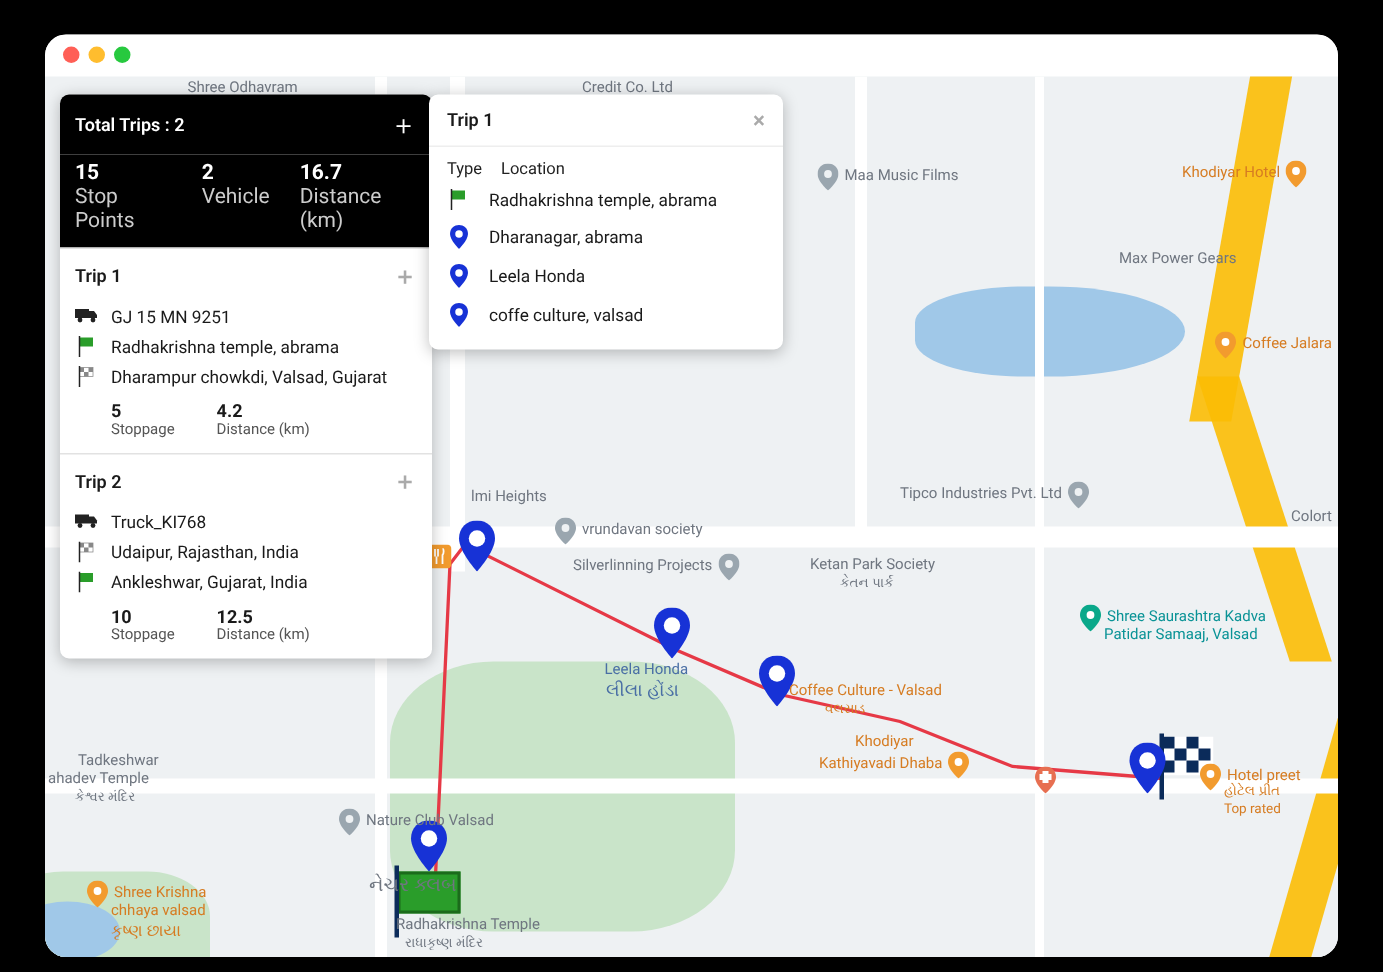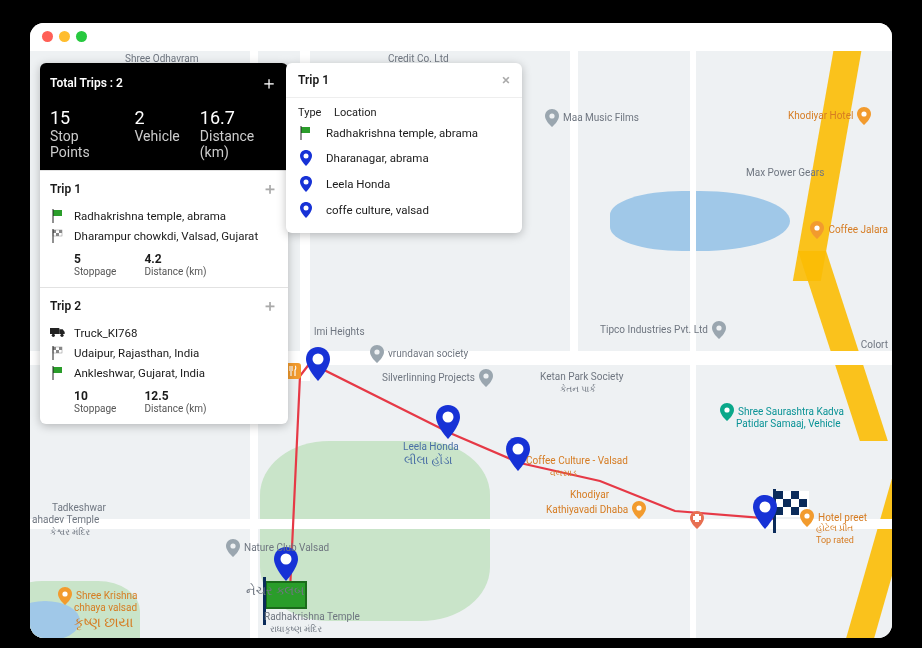--- a/index.html
+++ b/index.html
@@ -20,21 +20,21 @@
 .poi svg{flex-shrink:0}
 
 
 svg.route{position:absolute;top:0;left:0;width:100%;height:100%;pointer-events:none}
 
 
 .panel{position:absolute;background:#fff;border-radius:6px;box-shadow:0 2px 10px rgba(0,0,0,.25);font-size:12px;color:#1a1a1a}
 .panel-left{left:10px;top:12px;width:248px}
 .ptitle{background:#000;color:#fff;padding:8px 10px;display:flex;justify-content:space-between;align-items:center;font-weight:600;border-radius:6px 6px 0 0}
 .pstats{background:#000;color:#fff;display:flex;padding:4px 10px 10px;gap:20px}
-.pstats .b{font-weight:400;font-size:18px}
+.pstats .b{font-weight:700;font-size:14px}
 .pstats .l{font-size:14px;color:#ccc}
 .trip{border-top:1px solid #e2e2e2;padding:0 10px 8px}
 .trip-h{display:flex;justify-content:space-between;align-items:center;padding:8px 0 6px;font-weight:600}
 .trip-row{display:flex;align-items:flex-start;gap:8px;padding:3px 0;font-size:11.5px}
 .trip-row .ic{width:16px;display:flex;justify-content:center}
 .trip-stats{display:flex;gap:28px;padding:6px 0 2px 24px}
 .trip-stats .b{font-weight:700;font-size:12px}
 .trip-stats .l{font-size:10px;color:#555}
 
 .panel-pop{left:256px;top:12px;width:236px;padding:0 0 10px}
@@ -183,21 +183,21 @@
       </div>
     <div class="mlabel" style="left:510px;top:320px">Ketan Park Society</div>
     <div class="mlabel" style="left:530px;top:333px;font-size:9px">કેતન પાર્ક</div>
     <div class="poi" style="left:690px;top:352px;color:#0a9396">
         <svg width="14" height="18">
           <path d="M7 0C3 0 0 3 0 7c0 5 7 11 7 11s7-6 7-11C14 3 11 0 7 0z" fill="#0aa88a"></path>
           <circle cx="7" cy="7" r="2.6" fill="#fff"></circle>
         </svg>
         <span>Shree Saurashtra Kadva</span>
       </div>
-    <div class="mlabel" style="left:706px;top:367px;color:#0a9396">Patidar Samaaj, Vehicle</div>
+    <div class="mlabel" style="left:706px;top:367px;color:#0a9396">Patidar Samaaj, Valsad</div>
     <div class="mlabel" style="left:373px;top:390px;color:#4a6fa5">Leela Honda</div>
     <div class="mlabel" style="left:374px;top:402px;font-size:12px;color:#4a6fa5">લીલા હોંડા</div>
     <div class="poi" style="left:496px;top:404px;color:#d67c22">
         <span>Coffee Culture - Valsad</span>
       </div>
     <div class="mlabel" style="left:520px;top:417px;font-size:9px;color:#d67c22">વલસાડ</div>
     <div class="poi" style="left:540px;top:438px;color:#d67c22">
         <span>Khodiyar</span>
       </div>
     <div class="poi" style="left:516px;top:450px;color:#d67c22">
@@ -237,21 +237,21 @@
     <div class="mlabel" style="left:2px;top:463px">ahadev Temple</div>
     <div class="mlabel" style="left:20px;top:476px;font-size:9px">કેશ્વર મંદિર</div>
     <div class="poi" style="left:28px;top:536px;color:#d67c22">
         <svg width="14" height="18">
           <path d="M7 0C3 0 0 3 0 7c0 5 7 11 7 11s7-6 7-11C14 3 11 0 7 0z" fill="#f29b2e"></path>
           <circle cx="7" cy="7" r="2.6" fill="#fff"></circle>
         </svg>
         <span>Shree Krishna</span>
       </div>
     <div class="mlabel" style="left:44px;top:551px;color:#d67c22">chhaya valsad</div>
-    <div class="mlabel" style="left:44px;top:563px;font-size:14px;color:#d67c22">કૃષ્ણ છાયા</div>
+    <div class="mlabel" style="left:44px;top:563px;font-size:11px;color:#d67c22">કૃષ્ણ છાયા</div>
     <div class="poi" style="left:255px;top:312px;color:#d67c22">
         <svg width="16" height="16">
           <rect width="16" height="16" rx="3" fill="#f29b2e"></rect>
           <path d="M5 3v5M7 3v5M6 8v5M10 3c1 0 1 3 0 4v6" stroke="#fff" stroke-width="1.2" fill="none"></path>
         </svg>
       </div>
 
     <div class="panel panel-left">
       <div class="ptitle">
         <span>Total Trips : 2</span>
@@ -270,20 +270,31 @@
             <div class="b">16.7</div>
             <div class="l">Distance (km)</div>
           </div>
       </div>
 
       <div class="trip">
         <div class="trip-h">
           <span>Trip 1</span>
           <span style="color:#aaa;font-size:16px">＋</span>
         </div>
+        <div class="trip-row">
+            <span class="ic">
+              <svg class="truck" viewBox="0 0 24 16">
+                <rect x="0" y="2" width="14" height="9" fill="#222"></rect>
+                <path d="M14 4h5l3 4v3h-8z" fill="#222"></path>
+                <circle cx="5" cy="13" r="2.4" fill="#222"></circle>
+                <circle cx="18" cy="13" r="2.4" fill="#222"></circle>
+              </svg>
+            </span>
+            <span>GJ 15 MN 9251</span>
+          </div>
         <div class="trip-row">
             <span class="ic">
               <svg width="12" height="14">
                 <rect x="1" y="1" width="9" height="6" fill="#2a9d2a"></rect>
                 <line x1="1" y1="0" x2="1" y2="14" stroke="#222"></line>
               </svg>
             </span>
             <span>Radhakrishna  temple, abrama</span>
           </div>
         <div class="trip-row">

